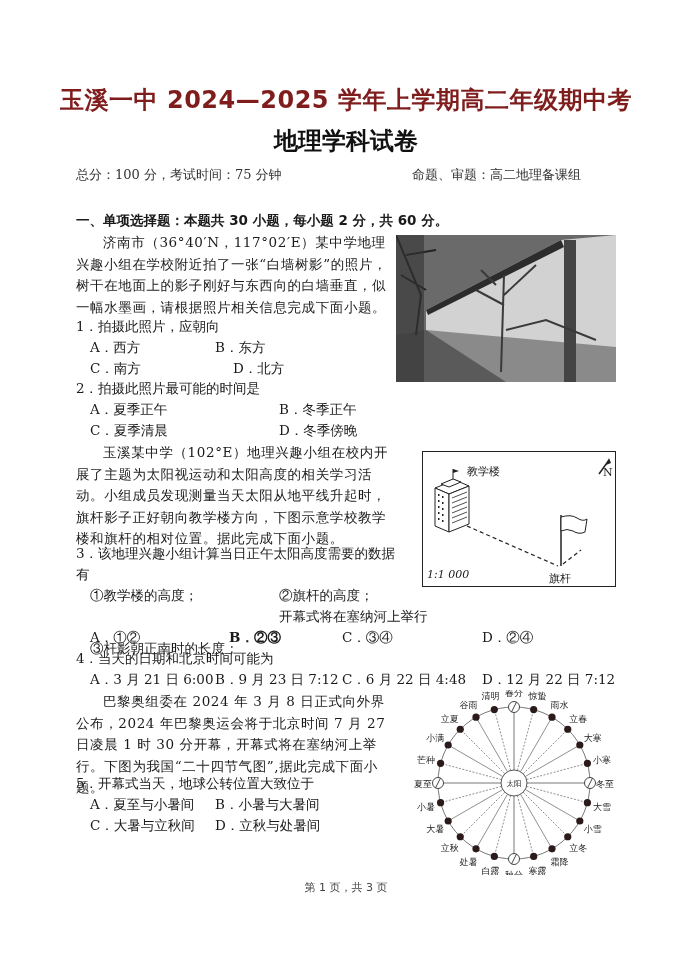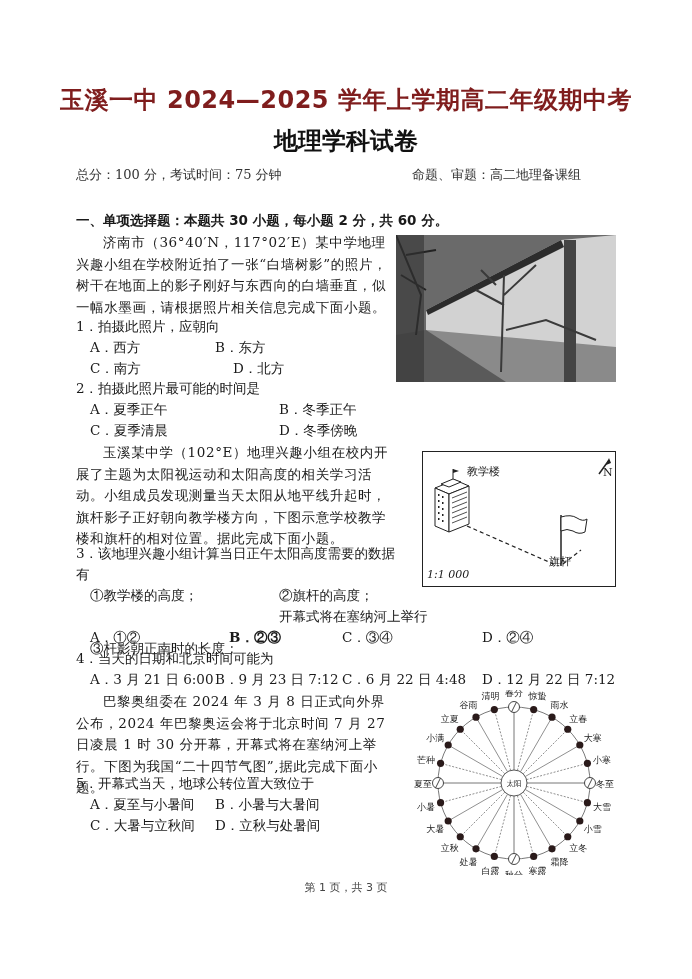--- a/index.html
+++ b/index.html
@@ -116,21 +116,21 @@
     </g>
 
     <g>
       <line x1="176" y1="22" x2="186" y2="8" stroke="#222" stroke-width="1.5"></line>
       <polygon points="186,6 183,13 188,11" fill="#222"></polygon>
     </g>
   </svg>
   <div class="abs" style="left:44px; top:12px; font-family:'DejaVu Sans',sans-serif; font-size:11px;">教学楼</div>
   <div class="abs" style="left:180px; top:14px; font-family:'DejaVu Serif',serif; font-size:11px;">N</div>
   <div class="abs" style="left:4px; top:116px; font-family:'DejaVu Serif',serif; font-size:11px;font-style:italic;">1:1 000</div>
-  <div class="abs" style="left:126px; top:102px; font-family:'DejaVu Sans',sans-serif; font-size:11px;">旗杆</div>
+  <div class="abs" style="left:126px; top:119px; font-family:'DejaVu Sans',sans-serif; font-size:11px;">旗杆</div>
 </div>
 
 <div class="abs q" style="left:76px; top:545px;">3．该地理兴趣小组计算当日正午太阳高度需要的数据</div>
 <div class="abs q" style="left:76px; top:566px;">有</div>
 <div class="abs opt" style="left:90px; top:587px;">①教学楼的高度；</div>
 <div class="abs opt" style="left:279px; top:587px;">②旗杆的高度；</div>
 <div class="abs opt" style="left:90px; top:640px;">③杆影朝正南时的长度；</div>
 <div class="abs opt" style="left:279px; top:608px;">开幕式将在塞纳河上举行</div>
 <div class="abs opt" style="left:90px; top:629px;">A．①②</div>
 <div class="abs opt" style="left:229px; top:629px;font-weight:bold;">B．②③</div>

